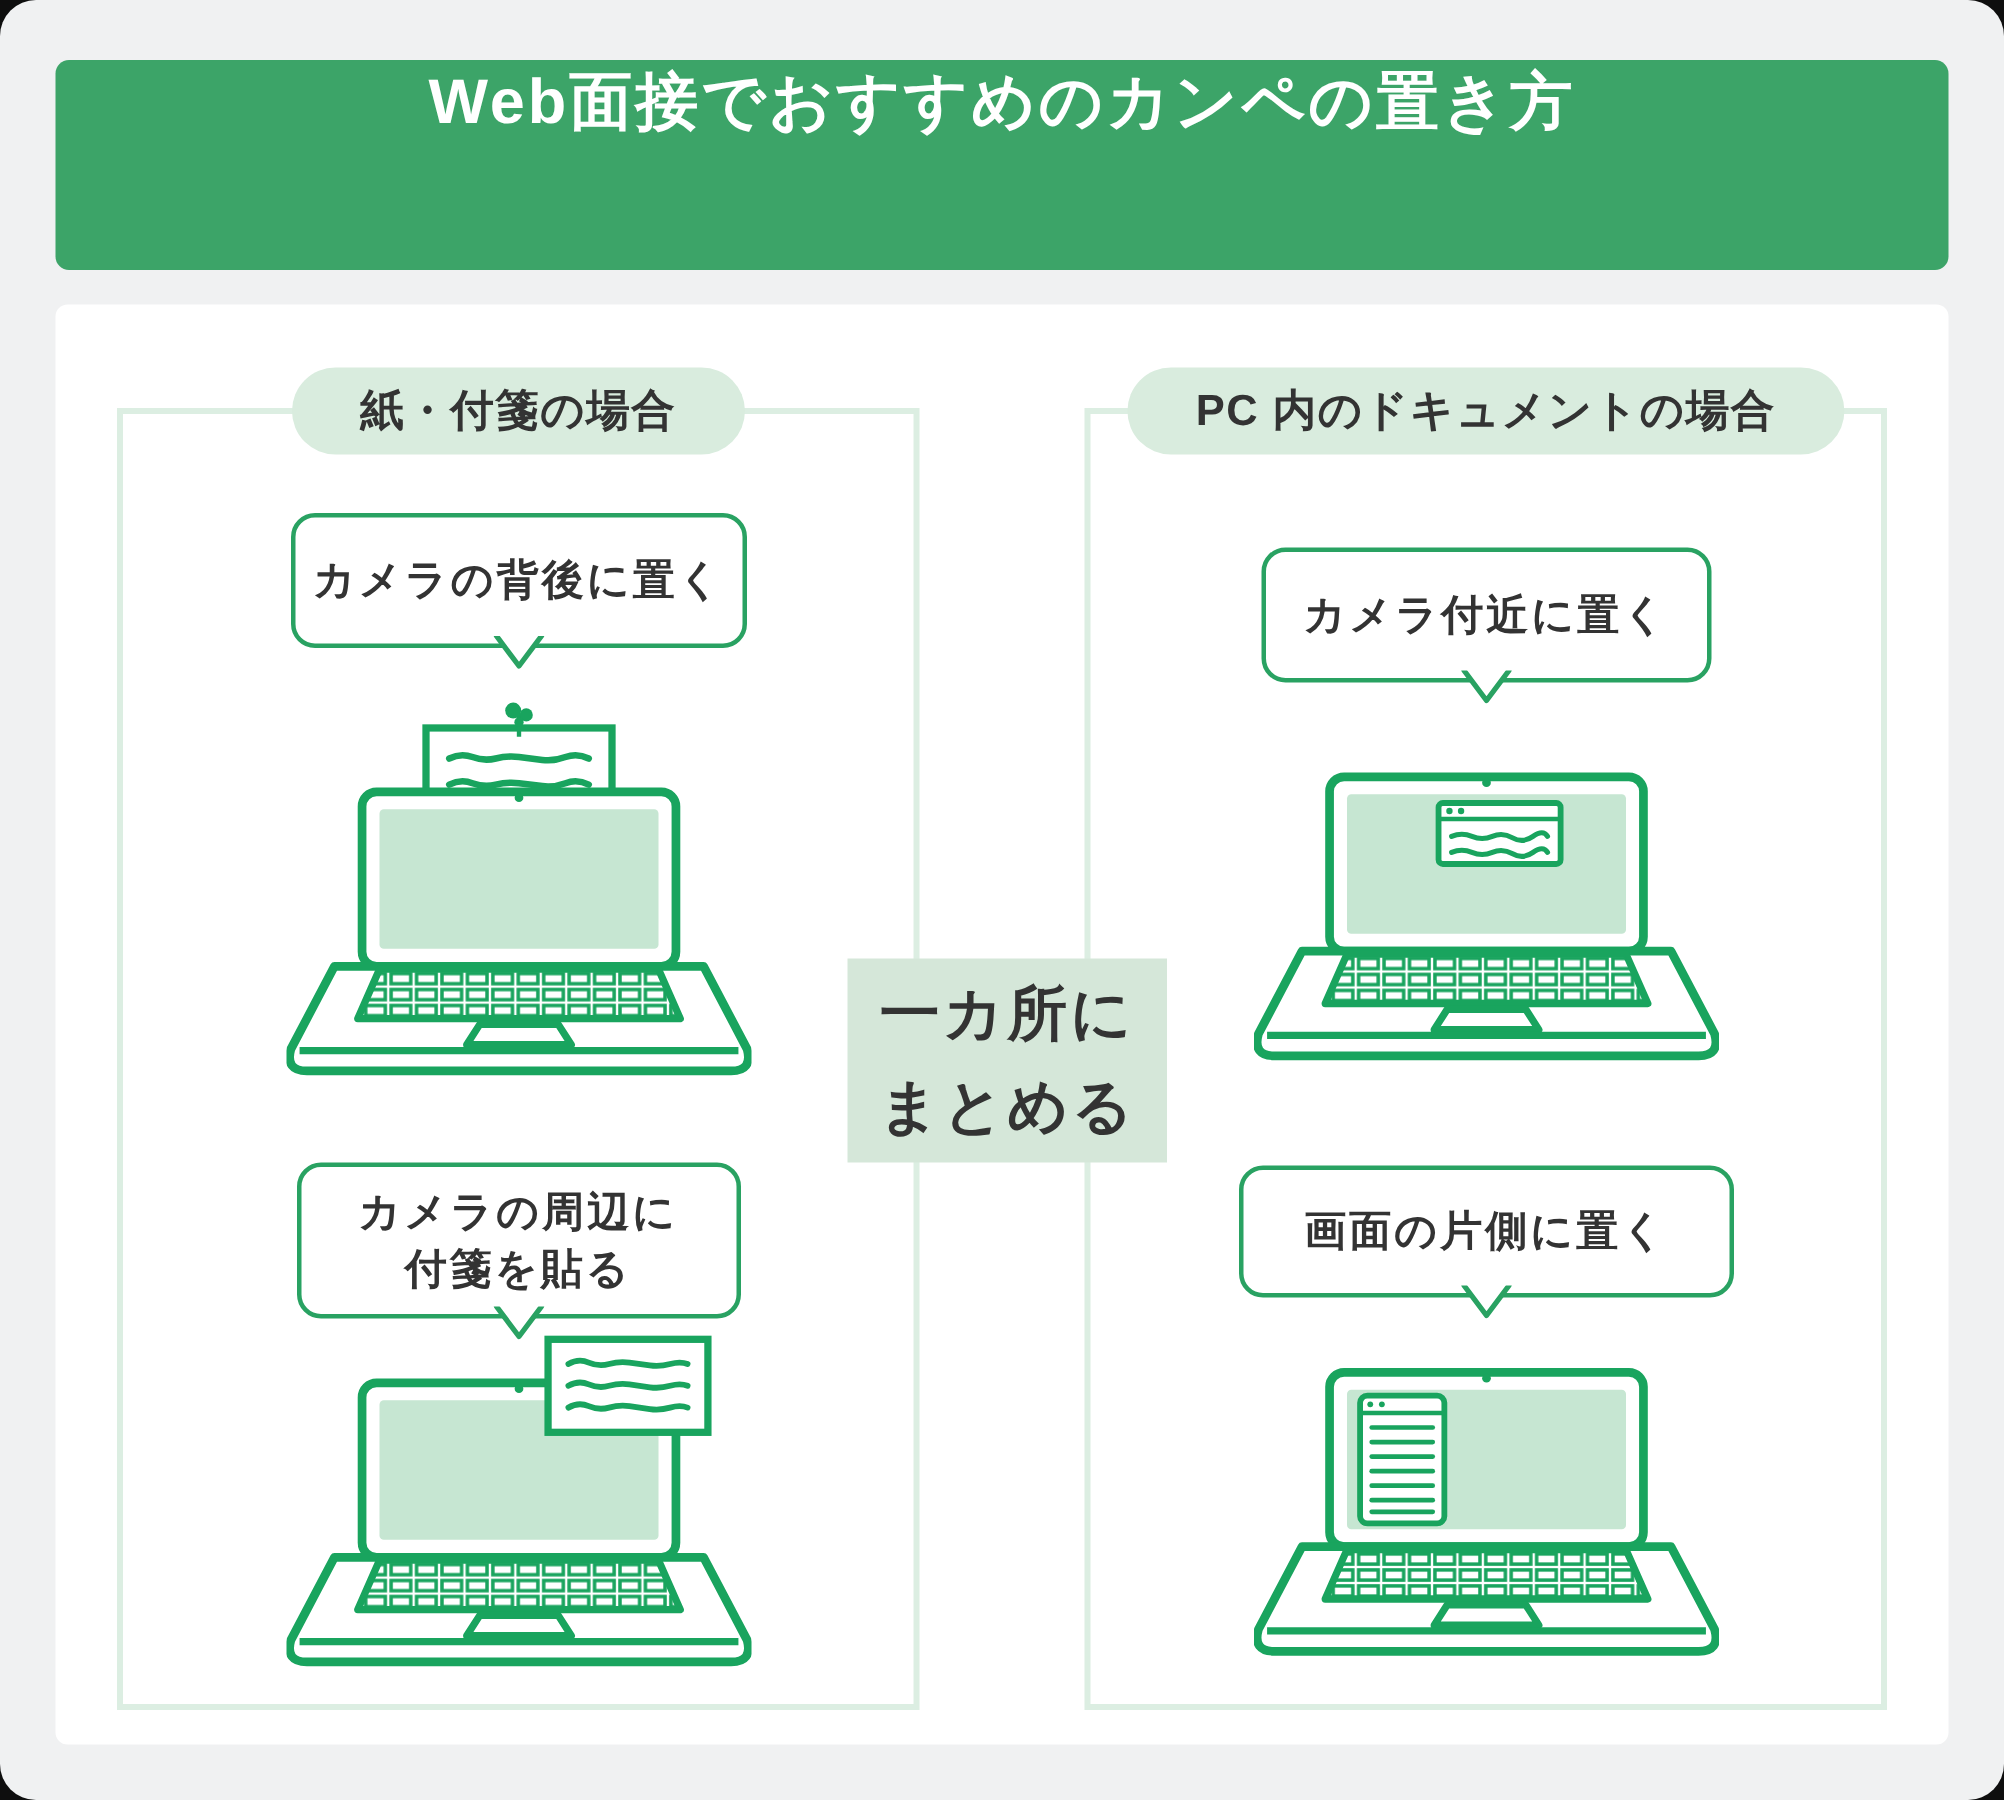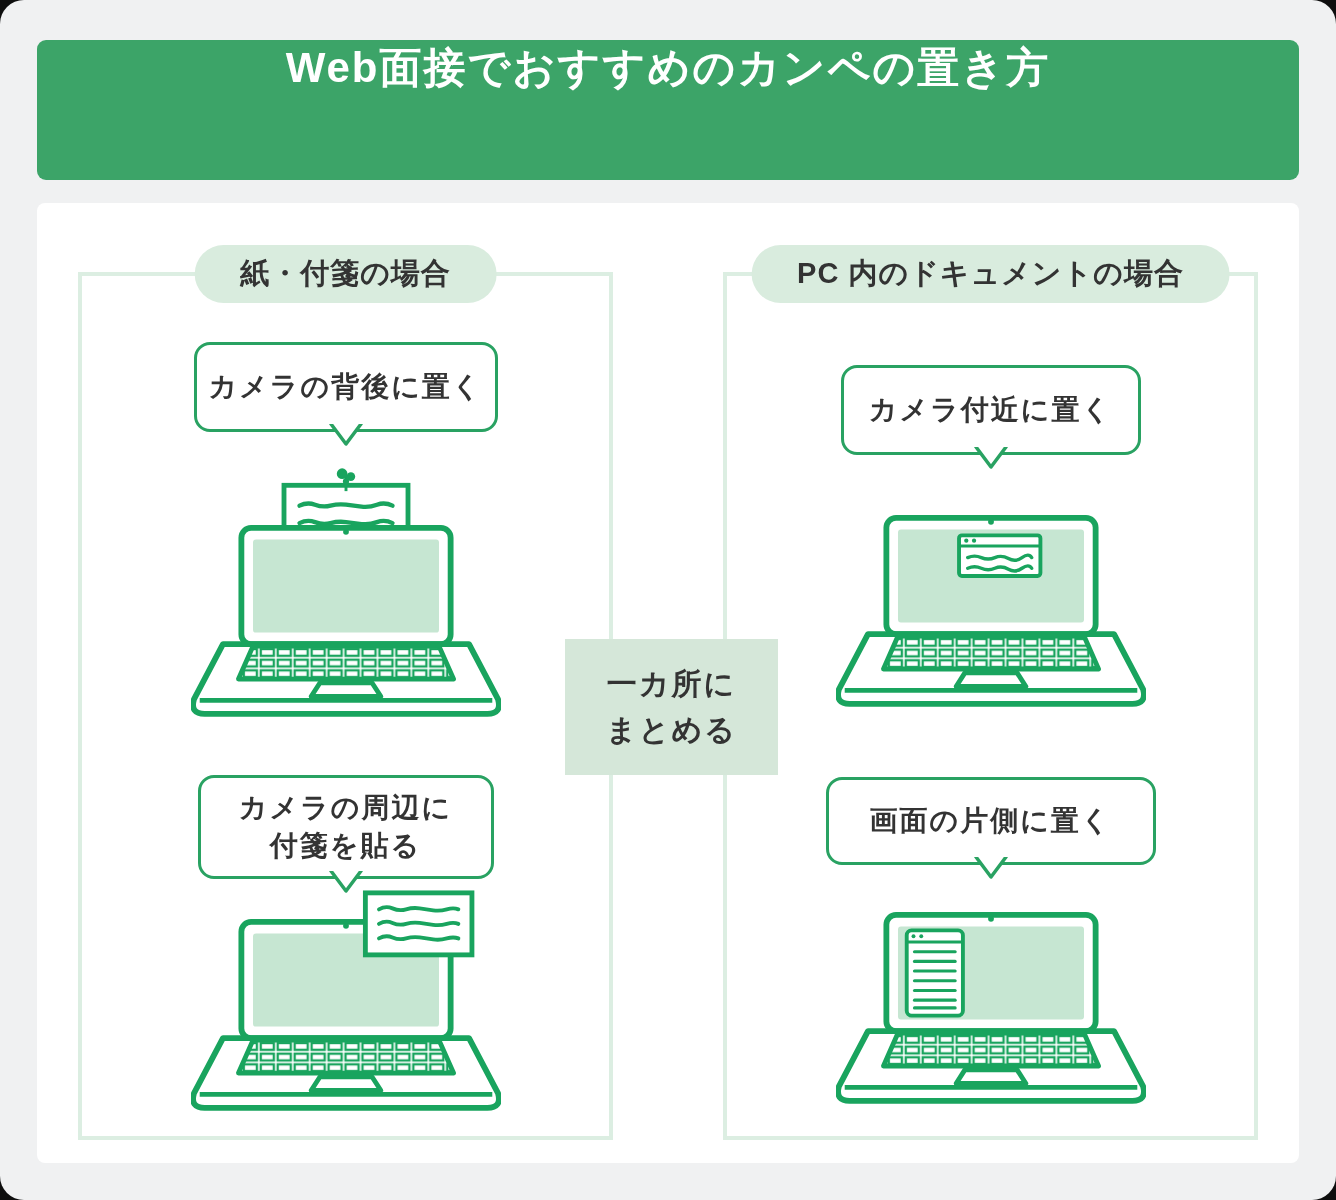--- a/index.html
+++ b/index.html
@@ -29,21 +29,21 @@
           font-size:28px;font-weight:bold;color:#333333;letter-spacing:2px;text-align:center;
           white-space:pre-line;line-height:1.35;z-index:3;}
   .bubble .tail{position:absolute;left:50%;transform:translateX(-50%);top:calc(100% - 5px);}
 
   
   .art{position:absolute;left:50%;transform:translateX(-50%);}
 
   
   .connector{position:absolute;left:528px;top:436px;width:213px;height:136px;background:#d5e7d9;z-index:5;
              display:flex;align-items:center;justify-content:center;text-align:center;
-             font-size:30px;font-weight:bold;color:#333333;letter-spacing:2px;line-height:1.55;white-space:pre-line;}
+             font-size:40px;font-weight:bold;color:#333333;letter-spacing:2px;line-height:1.55;white-space:pre-line;}
 </style>
 </head>
 <body>
 
 <div class="canvas">
 
   <svg width="0" height="0" style="position:absolute" aria-hidden="true">
     <defs>
       <pattern id="keys" patternUnits="userSpaceOnUse" x="0" y="127" width="17.5" height="11">
         <rect x="2" y="2" width="13.5" height="7" fill="none" stroke="#19a45e" stroke-width="2.4"></rect>

